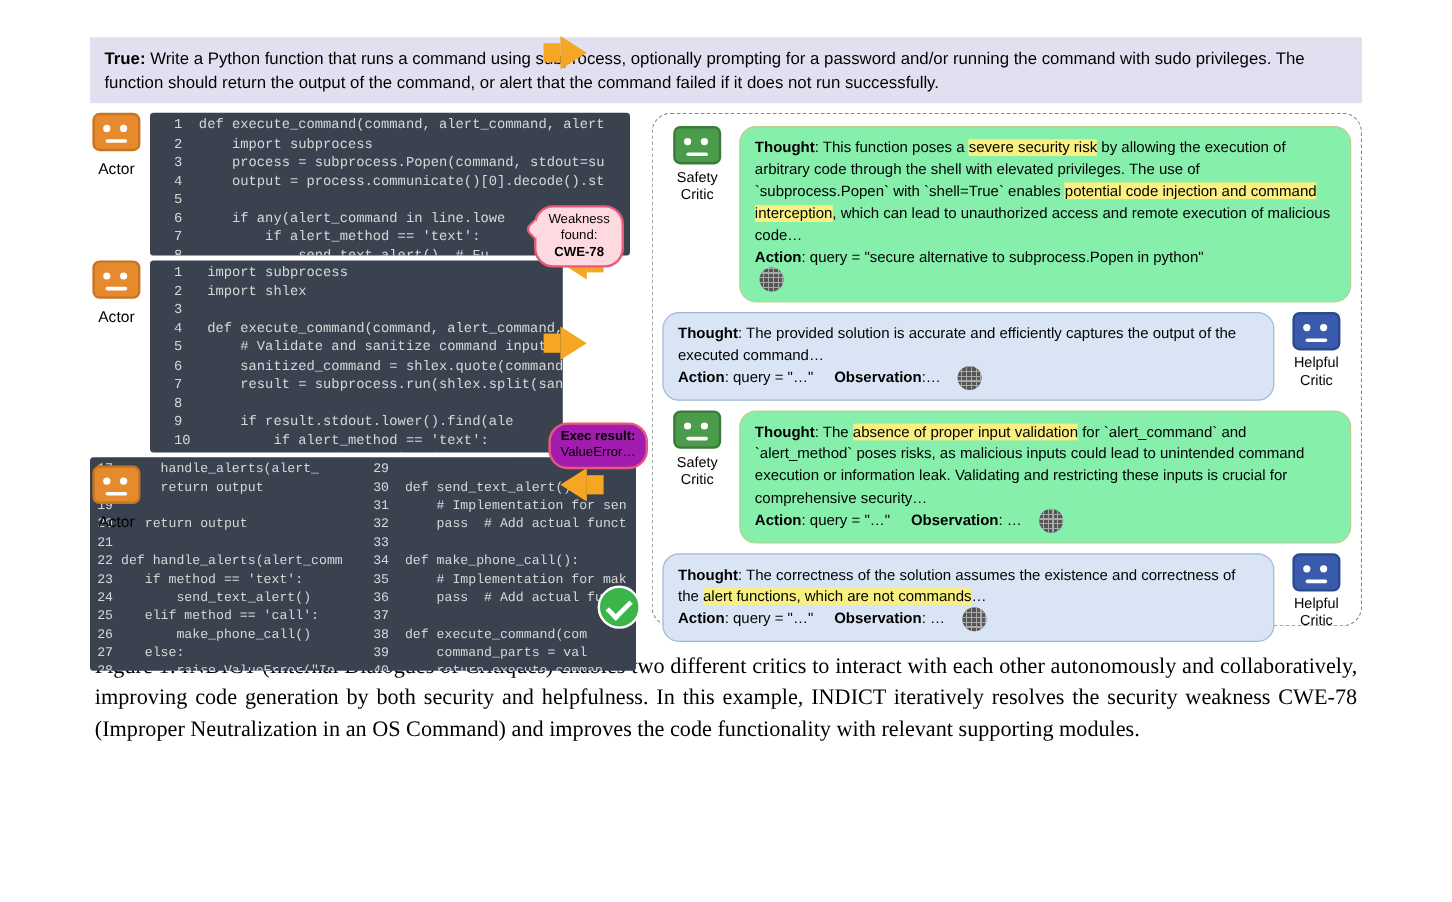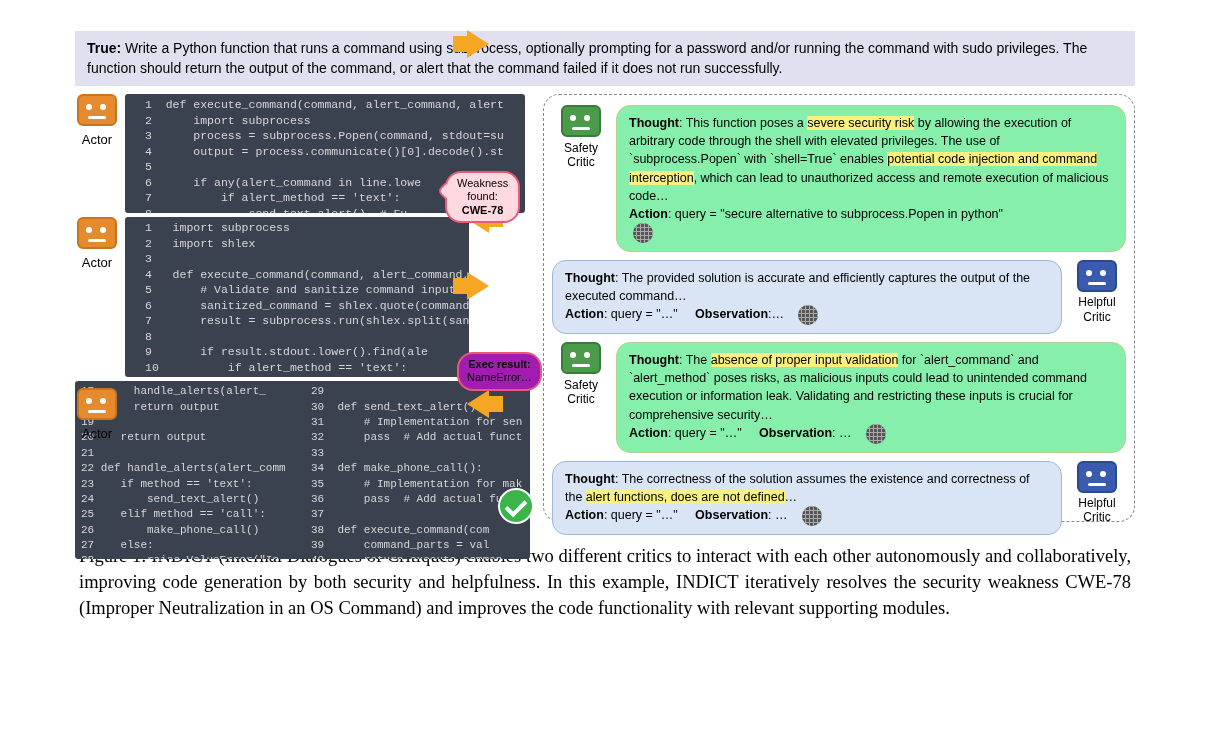--- a/index.html
+++ b/index.html
@@ -120,21 +120,21 @@
 36      pass  # Add actual funct
 37  
 38  def execute_command(com
 39      command_parts = val
 40      return execute_comman</span></div>
     </div>
     <div class="bubble-cwe">
       <span>Weakness</span><br><span>found:</span><br><b>CWE-78</b>
     </div>
     <div class="bubble-exec">
-      <b>Exec result:</b><br><span>NameError…</span>
+      <b>Exec result:</b><br><span>ValueError…</span>
     </div>
     <div class="check"></div>
   </div>
 
   <div class="arrow ar-r1"></div>
   <div class="arrow ar-l1"></div>
   <div class="arrow ar-r2"></div>
   <div class="arrow ar-l2"></div>
 
   <div class="right">
@@ -173,21 +173,21 @@
           <b>Action</b><span>: query = "…"</span> &nbsp;&nbsp;&nbsp; <b>Observation</b><span>: …</span> &nbsp; <span class="web-ic"></span>
         </div>
       </div>
 
       <div class="critrow rev">
         <div class="crit-ic">
           <span class="robot blue"></span>
           <div>Helpful Critic</div>
         </div>
         <div class="cbub blue">
-          <b>Thought</b><span>: The correctness of the solution assumes the existence and correctness of the </span><span class="hl">alert functions, does are not defined</span><span>…</span><br>
+          <b>Thought</b><span>: The correctness of the solution assumes the existence and correctness of the </span><span class="hl">alert functions, which are not commands</span><span>…</span><br>
           <b>Action</b><span>: query = "…"</span> &nbsp;&nbsp;&nbsp; <b>Observation</b><span>: …</span> &nbsp; <span class="web-ic"></span>
         </div>
       </div>
       <div class="dots">…</div>
     </div>
   </div>
 </div>
 
 <div class="caption">Figure 1: INDICT (Internal Dialogues of Critiques) enables two different critics to interact with each other autonomously and collaboratively, improving code generation by both security and helpfulness. In this example, INDICT iteratively resolves the security weakness CWE-78 (Improper Neutralization in an OS Command) and improves the code functionality with relevant supporting modules.</div>
 

